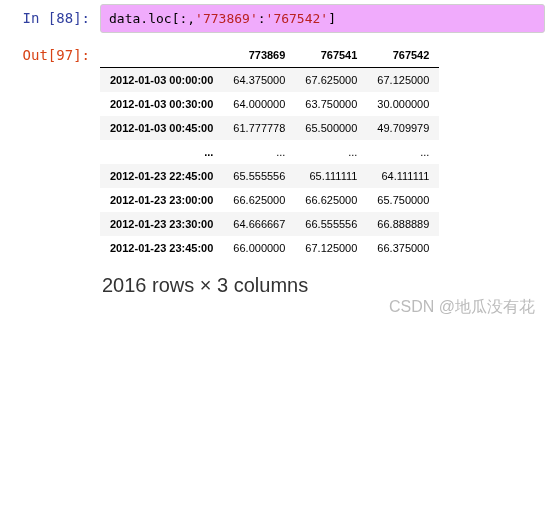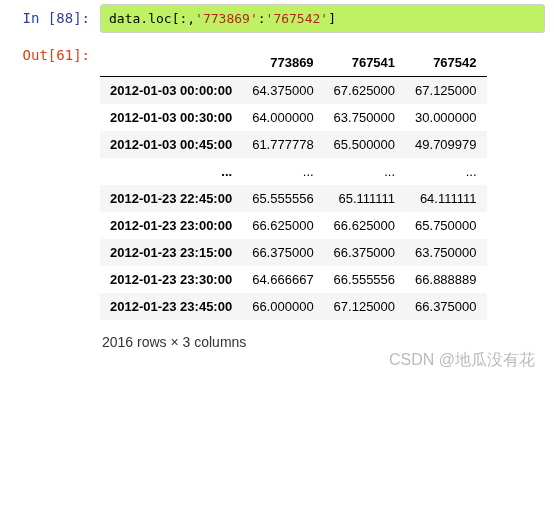--- a/index.html
+++ b/index.html
@@ -1,45 +1,45 @@
 <!DOCTYPE html>
 <html><head>
   <meta charset="utf-8">
   <style>
     * { box-sizing: border-box; margin: 0; padding: 0; }
     body { font-family: "Helvetica Neue", Arial, sans-serif; font-size: 14px; background: #fff; width: 555px; }
     .cell { display: flex; align-items: flex-start; padding: 4px 0; }
     .prompt { width: 100px; text-align: right; padding: 6px 10px 0 0; font-family: monospace; font-size: 14px; flex-shrink: 0; }
     .prompt-in { color: #303f9f; }
     .prompt-out { color: #d84315; }
-    .code-box { flex: 1; background: #bef264; border: 1px solid #cfcfcf; border-radius: 3px; padding: 6px 8px; font-family: monospace; font-size: 13px; margin-right: 10px; }
+    .code-box { flex: 1; background: #f0abfc; border: 1px solid #cfcfcf; border-radius: 3px; padding: 6px 8px; font-family: monospace; font-size: 13px; margin-right: 10px; }
     .code-box .var { color: #000; }
     .code-box .str { color: #ba2121; }
     .code-box .punct { color: #000; }
     .out-area { flex: 1; padding: 0 10px 10px 0; }
-    table.df { border-collapse: collapse; font-size: 13px; margin-top: 8px; }
+    table.df { border-collapse: collapse; font-size: 11px; margin-top: 2px; }
     table.df th, table.df td { padding: 6px 10px; text-align: right; border: none; }
     table.df thead th { border-bottom: 1px solid #000; font-weight: bold; }
     table.df tbody th { text-align: right; font-weight: bold; }
     table.df tbody tr:nth-child(odd) { background: #f5f5f5; }
     table.df tbody tr:nth-child(even) { background: #fff; }
     .ellipsis-row td, .ellipsis-row th { font-weight: normal; }
-    .shape-info { font-size: 14px; padding: 14px 0 0 2px; color: #333; }
+    .shape-info { font-size: 20px; padding: 14px 0 0 2px; color: #333; }
     .watermark { position: relative; color: #bbb; font-size: 16px; text-align: right; padding: 4px 20px 8px 0; margin-top: -18px; }
   </style>
 </head>
 <body>
 
 <div class="cell">
   <div class="prompt prompt-in">In  [88]:</div>
   <div class="code-box"><span class="var">data</span><span class="punct">.</span><span class="var">loc</span><span class="punct">[</span><span class="punct">:</span><span class="punct">,</span><span class="str">'773869'</span><span class="punct">:</span><span class="str">'767542'</span><span class="punct">]</span></div>
 </div>
 
 <div class="cell">
-  <div class="prompt prompt-out">Out[61]:</div>
+  <div class="prompt prompt-out">Out[97]:</div>
   <div class="out-area">
     <table class="df">
       <thead>
           <tr>
             <th></th>
             <th>773869</th>
             <th>767541</th>
             <th>767542</th>
           </tr>
         </thead>
@@ -74,26 +74,20 @@
             <td>65.111111</td>
             <td>64.111111</td>
           </tr>
           <tr>
             <th>2012-01-23 23:00:00</th>
             <td>66.625000</td>
             <td>66.625000</td>
             <td>65.750000</td>
           </tr>
           <tr>
-            <th>2012-01-23 23:15:00</th>
-            <td>66.375000</td>
-            <td>66.375000</td>
-            <td>63.750000</td>
-          </tr>
-          <tr>
             <th>2012-01-23 23:30:00</th>
             <td>64.666667</td>
             <td>66.555556</td>
             <td>66.888889</td>
           </tr>
           <tr>
             <th>2012-01-23 23:45:00</th>
             <td>66.000000</td>
             <td>67.125000</td>
             <td>66.375000</td>

